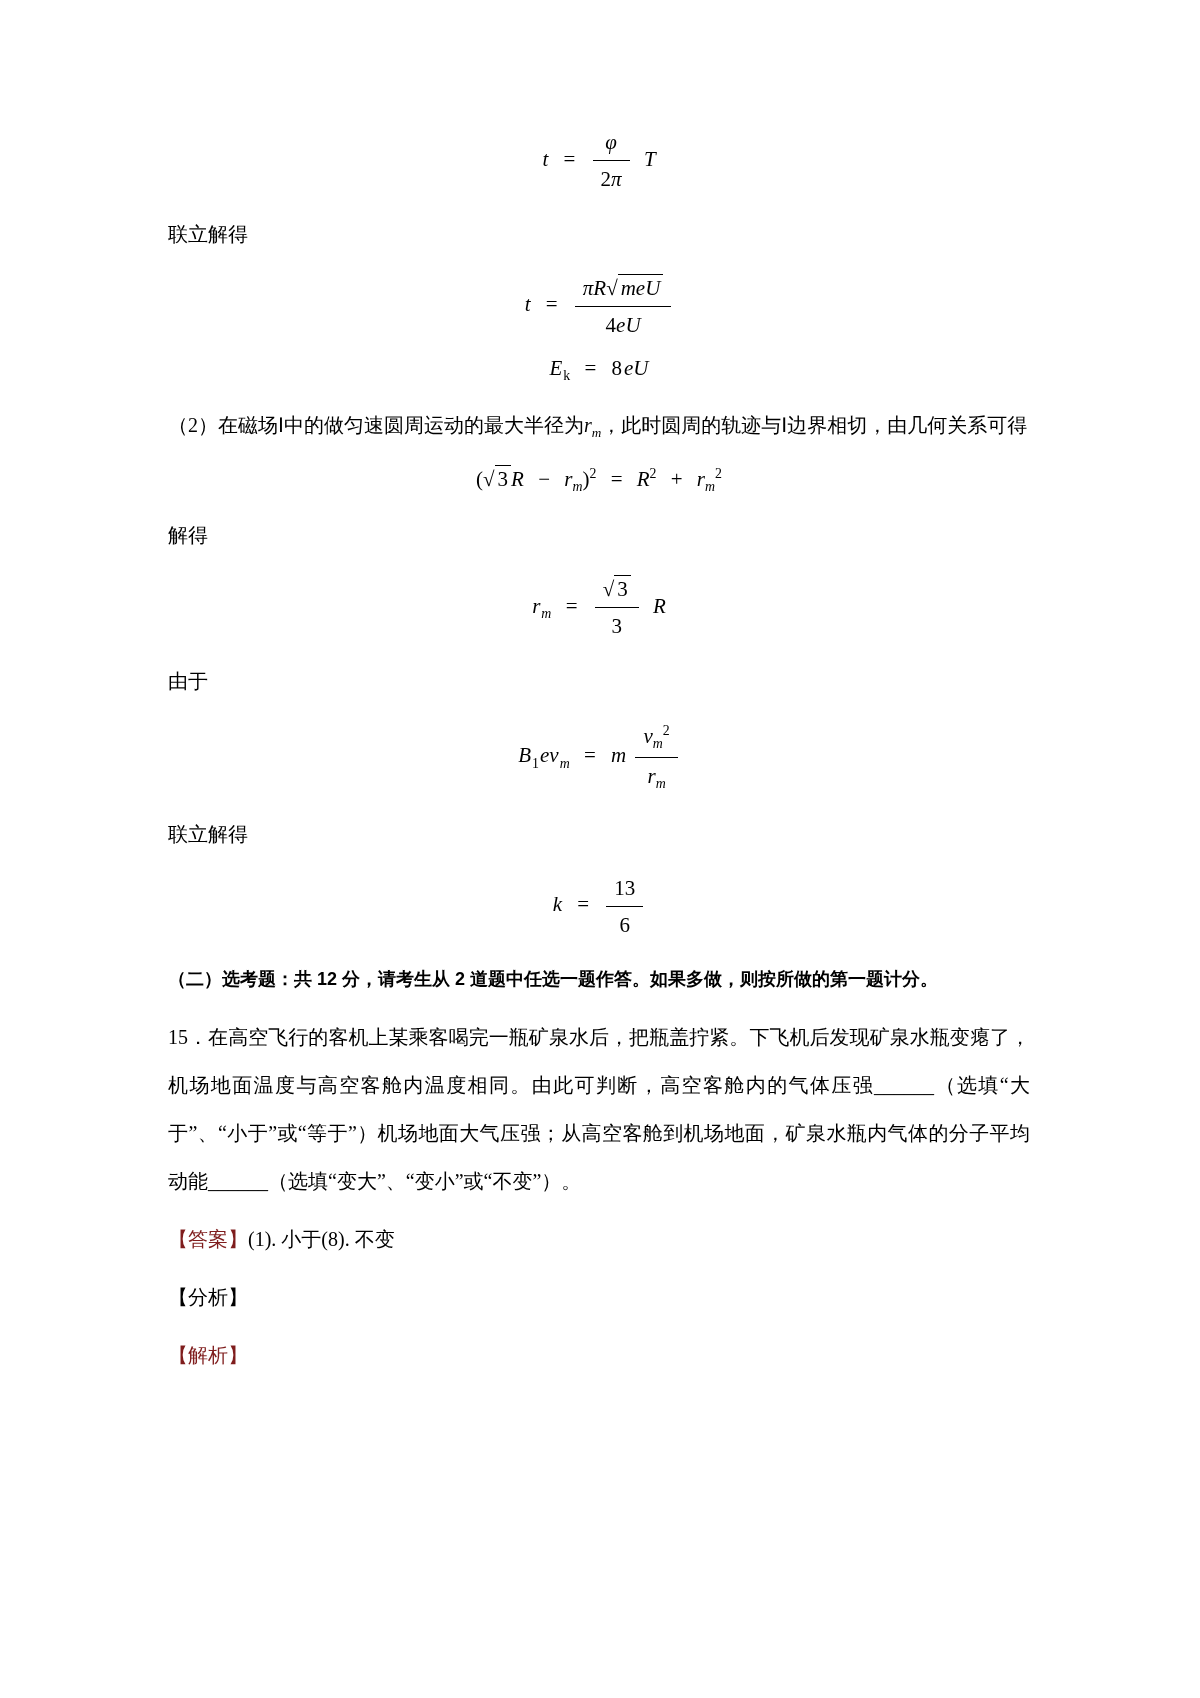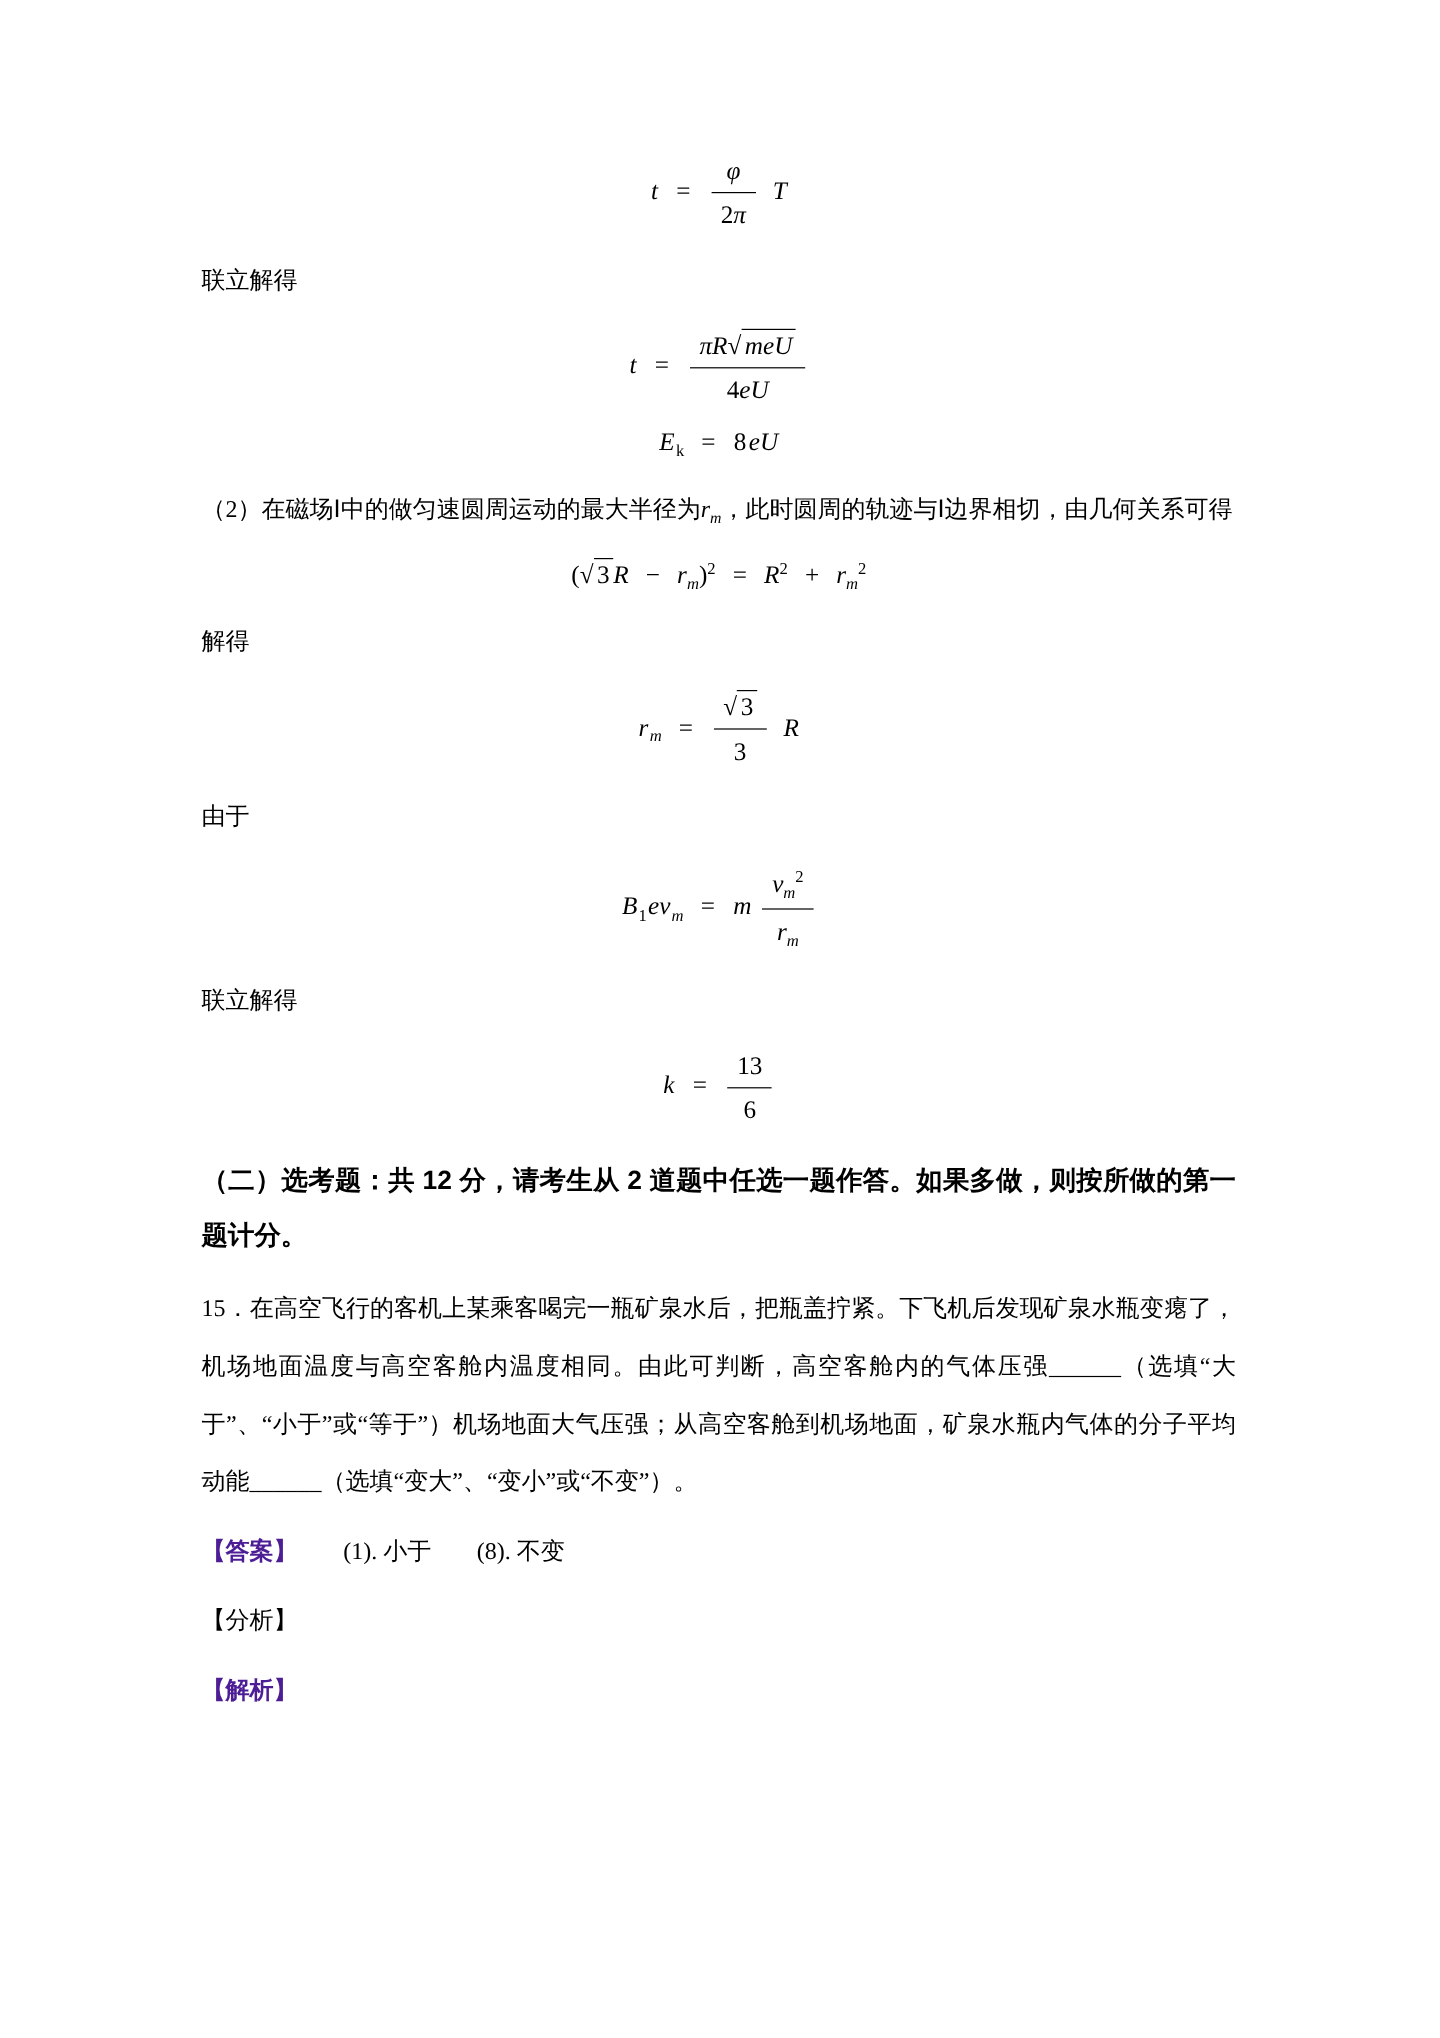--- a/index.html
+++ b/index.html
@@ -18,24 +18,24 @@
   .tok { margin: 0 1px; }
   .frac { display: inline-block; vertical-align: middle; text-align: center; margin: 0 3px; }
   .fnum { display: block; padding: 1px 8px 5px; border-bottom: 1.4px solid #000; }
   .fden { display: block; padding: 5px 8px 1px; }
   sub { font-size: 0.66em; }
   sup { font-size: 0.66em; }
   .sqrt { white-space: nowrap; }
   .rad { border-top: 1.4px solid #000; padding: 1px 3px 0; }
   .section-heading {
     font-family: "Liberation Sans", sans-serif; font-weight: bold;
-    font-size: 22px; line-height: 2.1; text-align: justify; margin: 22px 0 14px;
+    font-size: 18px; line-height: 2.1; text-align: justify; margin: 22px 0 14px;
   }
-  .blue { color: #4c1d95; font-weight: bold; }
-  .ans-gap { margin-left: 38px; }
+  .blue { color: #7f1d1d; }
+  .ans-gap { }
   .tail-gap { margin-left: 6px; }
 </style>
 </head>
 <body>
 
 <div class="page">
 
   <div class="formula">
     <span class="var tok">t</span>
     <span class="op">=</span>

